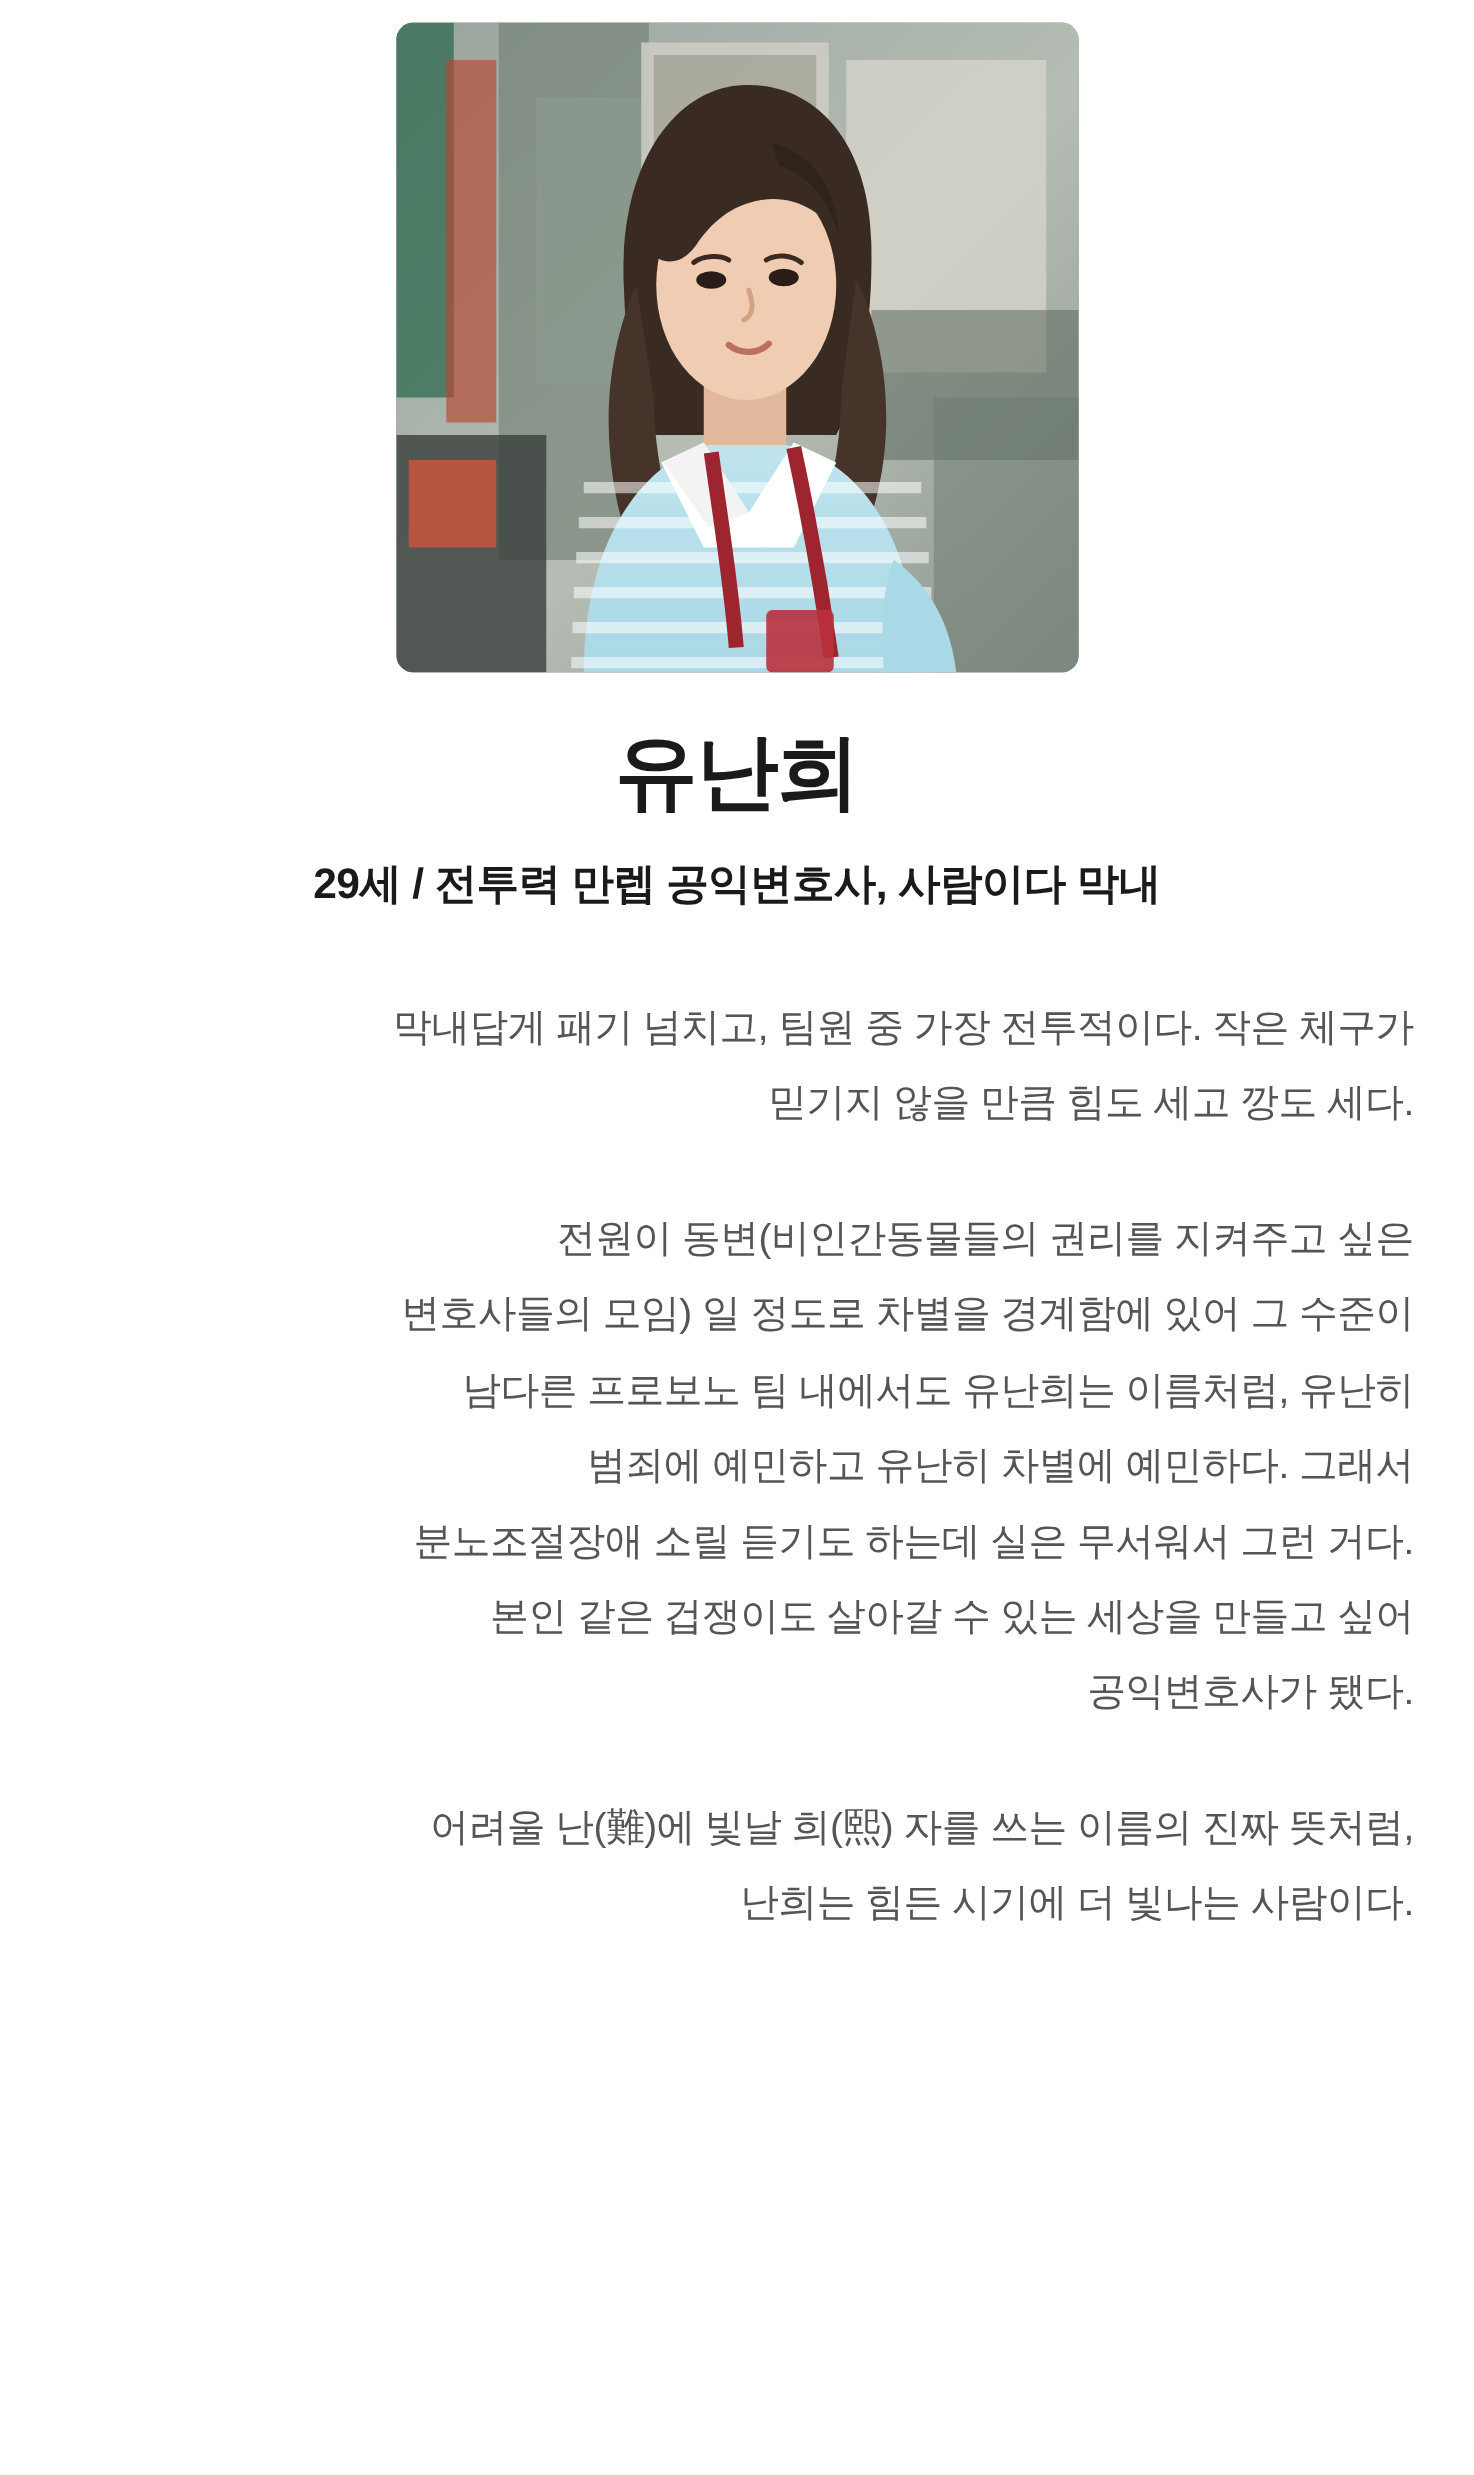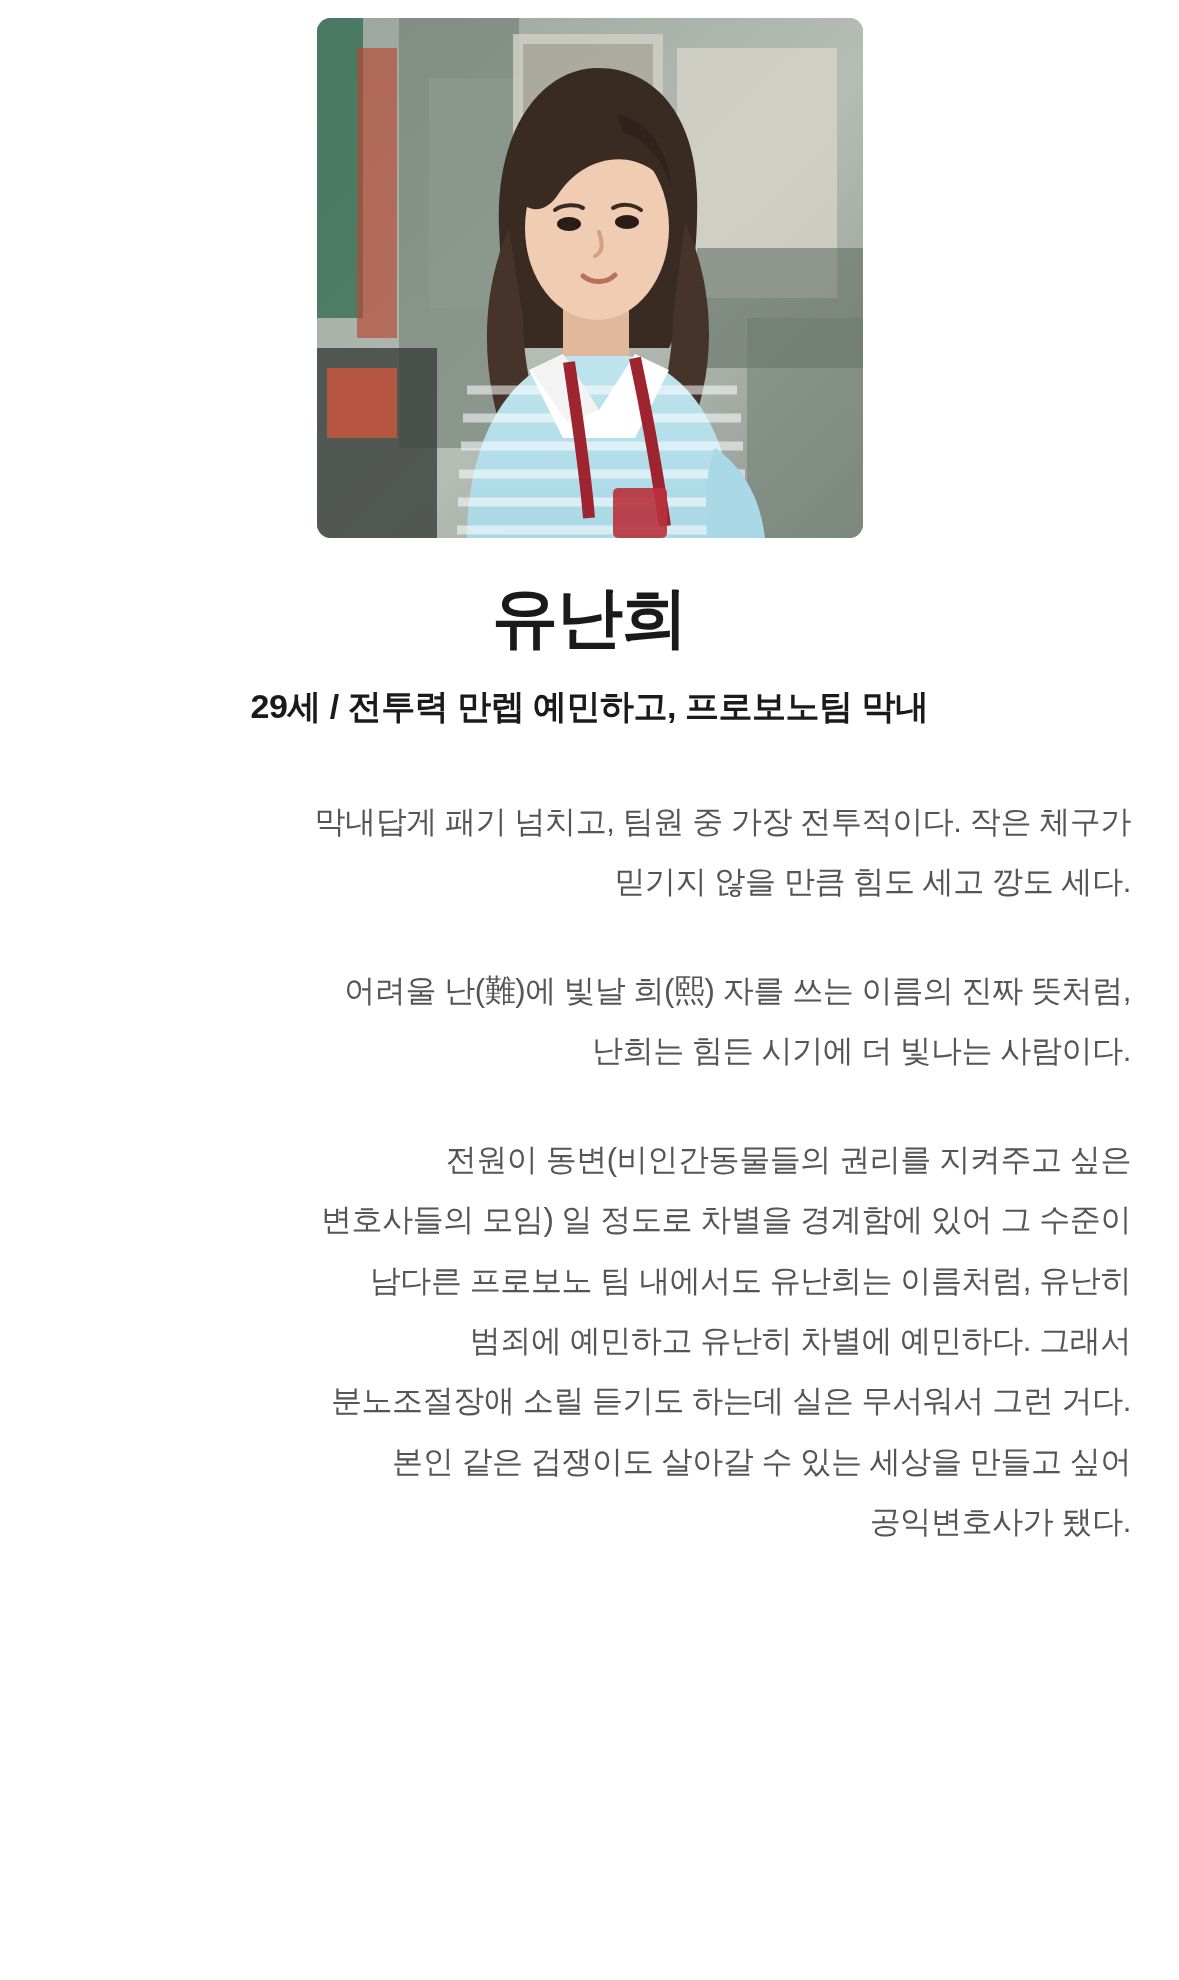--- a/index.html
+++ b/index.html
@@ -137,29 +137,29 @@
           <path d="M318 340 C330 396 340 452 348 508" stroke="#9e2430" stroke-width="12" fill="none"></path>
           <rect x="296" y="470" width="54" height="50" rx="5" fill="#b8313c" opacity="0.9"></rect>
 
           <path d="M398 430 C430 452 444 486 448 520 L390 520 C388 486 388 456 398 430 Z" fill="#a9d8e6"></path>
         </g>
       </svg>
     </div>
   </div>
 
   <h1 class="char-name">유난희</h1>
-  <h2 class="char-sub">29세 / 전투력 만렙 예민하고, 프로보노팀 막내</h2>
+  <h2 class="char-sub">29세 / 전투력 만렙 공익변호사, 사람이다 막내</h2>
 
   <div class="body-copy">
     <p class="para">막내답게 패기 넘치고, 팀원 중 가장 전투적이다. 작은 체구가
 믿기지 않을 만큼 힘도 세고 깡도 세다.</p>
-    <p class="para">어려울 난(難)에 빛날 희(熙) 자를 쓰는 이름의 진짜 뜻처럼,
-난희는 힘든 시기에 더 빛나는 사람이다.</p>
     <p class="para">전원이 동변(비인간동물들의 권리를 지켜주고 싶은
 변호사들의 모임) 일 정도로 차별을 경계함에 있어 그 수준이
 남다른 프로보노 팀 내에서도 유난희는 이름처럼, 유난히
 범죄에 예민하고 유난히 차별에 예민하다. 그래서
 분노조절장애 소릴 듣기도 하는데 실은 무서워서 그런 거다.
 본인 같은 겁쟁이도 살아갈 수 있는 세상을 만들고 싶어
 공익변호사가 됐다.</p>
+    <p class="para">어려울 난(難)에 빛날 희(熙) 자를 쓰는 이름의 진짜 뜻처럼,
+난희는 힘든 시기에 더 빛나는 사람이다.</p>
   </div>
 
 </div>
 
 </body></html>

